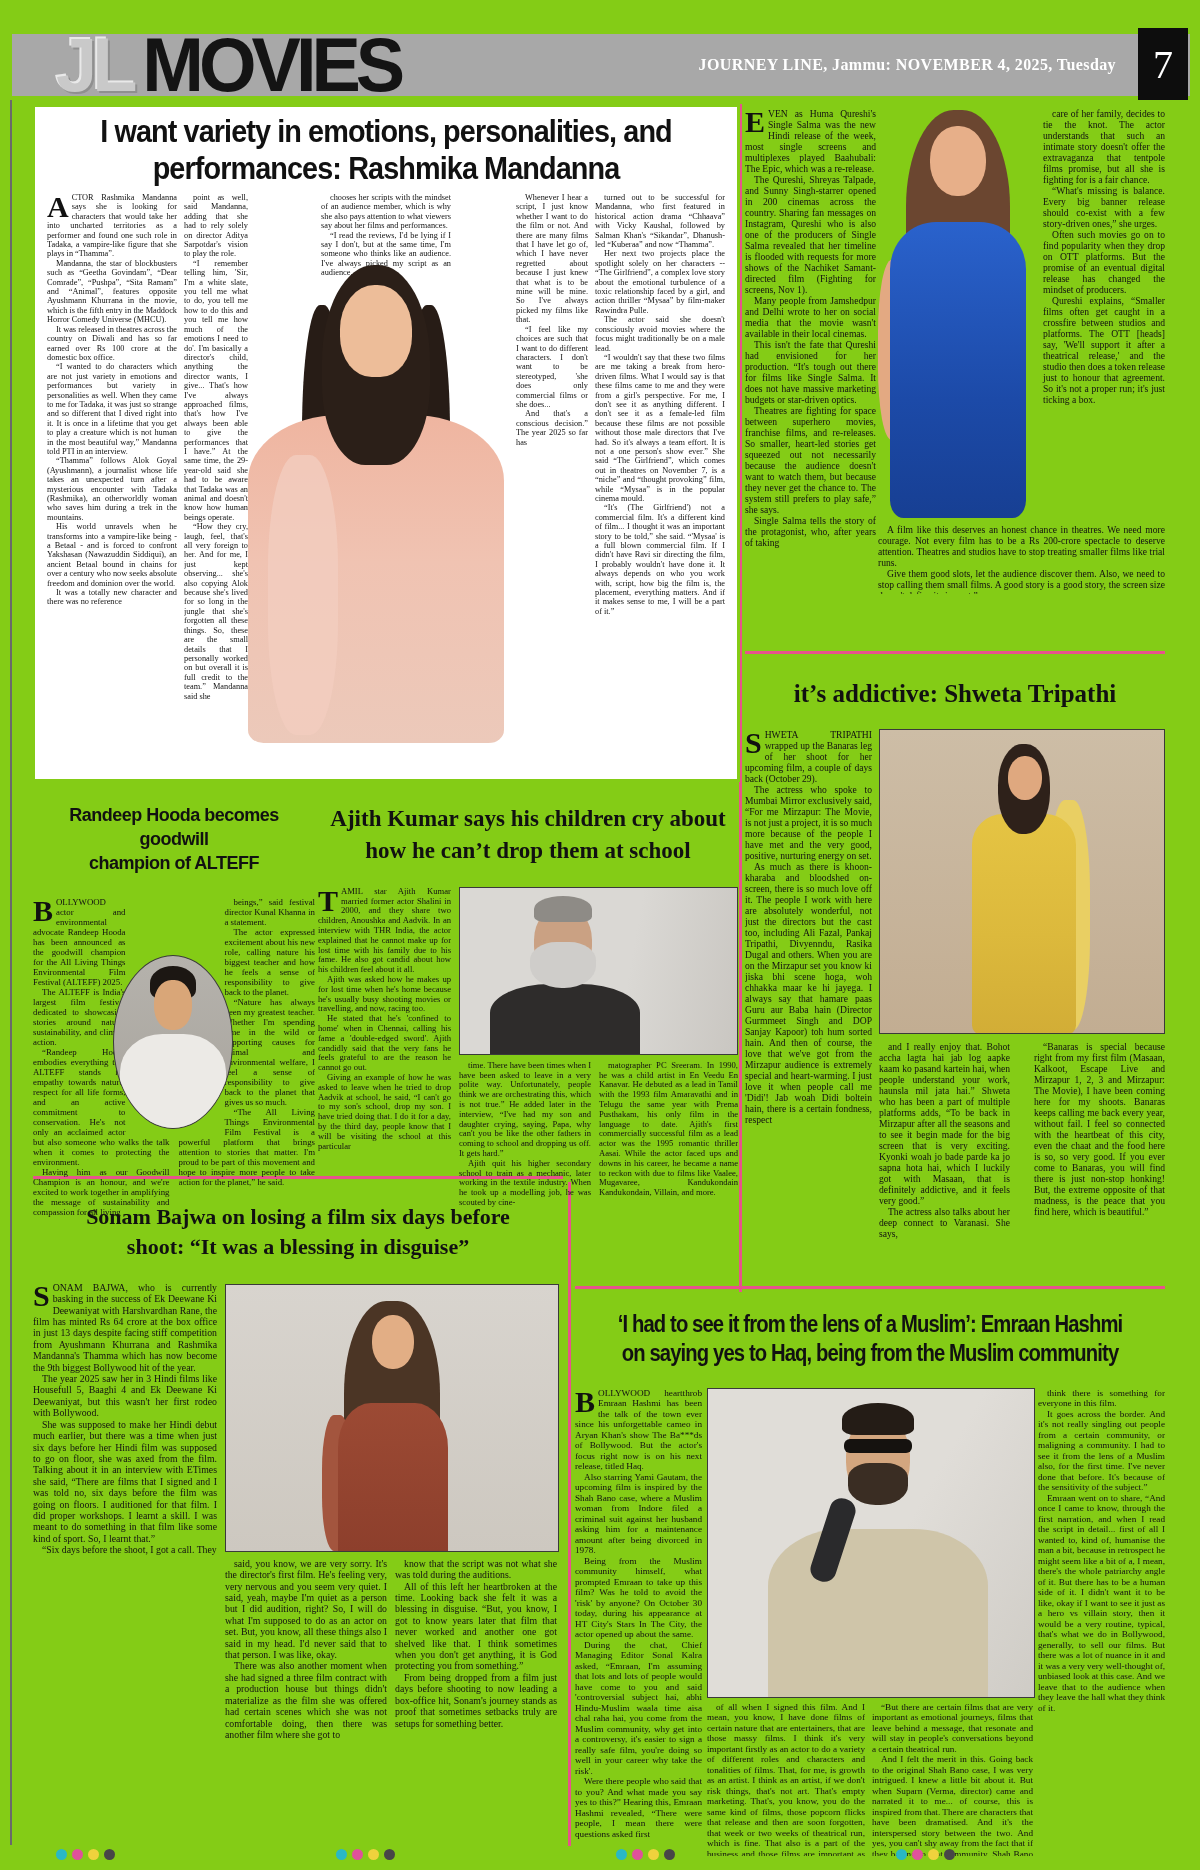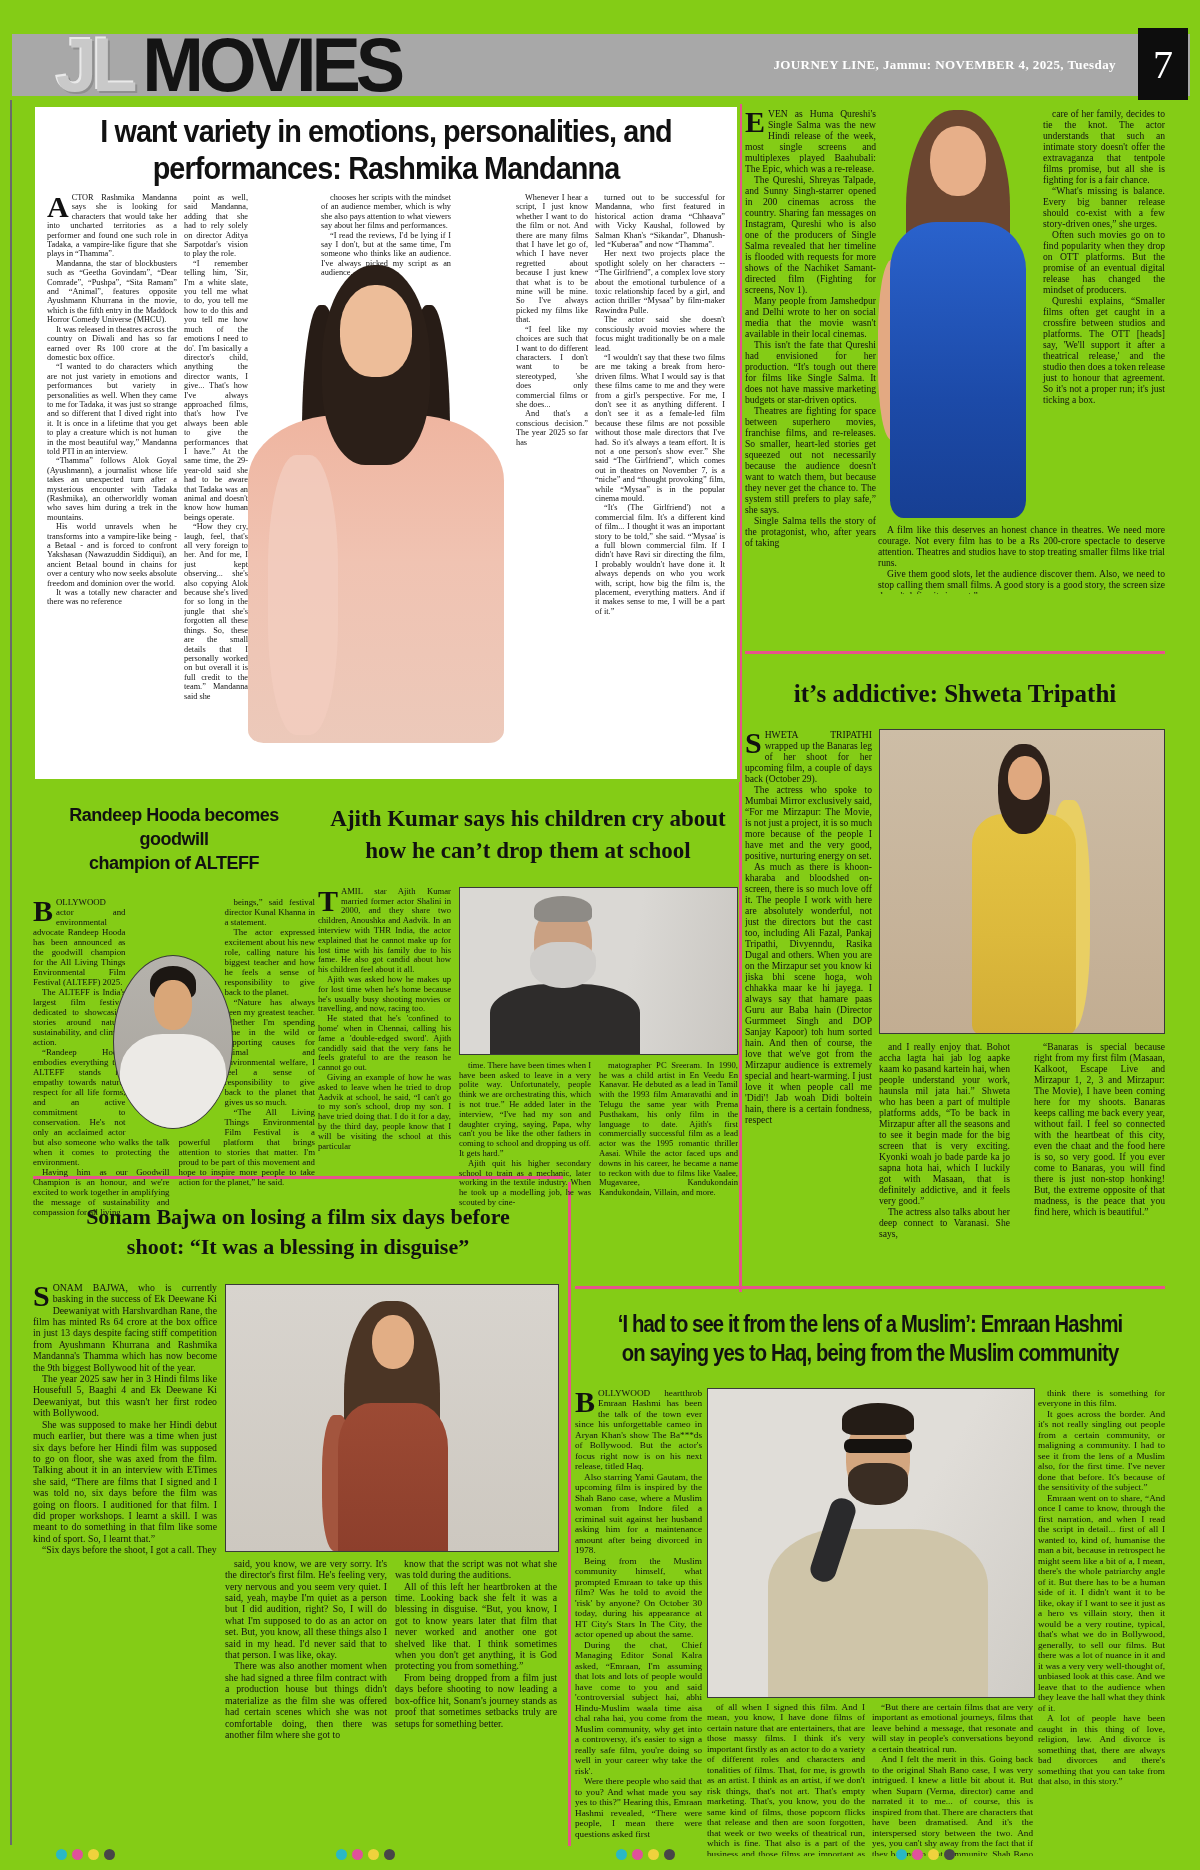--- a/index.html
+++ b/index.html
@@ -6,21 +6,21 @@
   .page{position:relative;width:1200px;height:1870px;background:#84cc16;overflow:hidden;
         font-family:"Liberation Serif","DejaVu Serif",serif;color:#111;}
   
   .masthead{position:absolute;left:12px;top:34px;width:1178px;height:62px;background:#a8a8a8;}
   .logo{position:absolute;left:44px;top:-8px;white-space:nowrap;
         font-family:"Liberation Sans","DejaVu Sans",sans-serif;font-weight:900;
         font-size:74px;line-height:78px;letter-spacing:-5px;transform:scaleY(1.02);transform-origin:top left;}
   .logo .jl{color:#c9c9c9;text-shadow:-2px -2px 0 #e9e9e9,2px 2px 0 #8f8f8f;margin-right:10px;}
   .logo .movies{color:#141414;}
   .dateline{position:absolute;right:74px;top:0;height:62px;display:flex;align-items:center;
-            color:#fff;font-weight:bold;font-size:13px;letter-spacing:.4px;}
+            color:#fff;font-weight:bold;font-size:16px;letter-spacing:.4px;}
   .pagebox{position:absolute;right:2px;top:-6px;width:50px;height:72px;background:#0d0d0d;
            color:#fff;display:flex;align-items:center;justify-content:center;font-size:40px;}
   .left-rule{position:absolute;left:10px;top:100px;width:2px;height:1745px;background:#6a6a6a;}
   
   .art{position:absolute;}
   .col p,.tblock p{margin:0;text-indent:9px;text-align:justify;}
   .dc p:first-of-type{text-indent:0;}
   .dc p:first-of-type::first-letter{float:left;font-weight:bold;font-size:30px;line-height:24px;padding:2px 3px 0 0;}
   .h-imp .l{display:block;text-align:center;font-family:"Liberation Sans","DejaVu Sans",sans-serif;
             font-weight:900;letter-spacing:-1px;transform:scaleX(.9);transform-origin:center;}
@@ -390,21 +390,20 @@
           <p>of all when I signed this film. And I mean, you know, I have done films of certain nature that are entertainers, that are those massy films. I think it's very important firstly as an actor to do a variety of different roles and characters and tonalities of films. That, for me, is growth as an artist. I think as an artist, if we don't risk things, that's not art. That's empty marketing. That's, you know, you do the same kind of films, those popcorn flicks that release and then are soon forgotten, that week or two weeks of theatrical run, which is fine. That also is a part of the business and those films are important as entertainers.”</p>
         </div>
       <div class="c3 col">
           <p>“But there are certain films that are very important as emotional journeys, films that leave behind a message, that resonate and will stay in people's conversations beyond a certain theatrical run.</p>
           <p>And I felt the merit in this. Going back to the original Shah Bano case, I was very intrigued. I knew a little bit about it. But when Suparn (Verma, director) came and narrated it to me... of course, this is inspired from that. There are characters that have been dramatised. And it's the interspersed story between the two. And yes, you can't shy away from the fact that if they belong to that community, Shah Bano and Ahmed Khan. But I</p>
         </div>
       <div class="c4 col">
           <p>think there is something for everyone in this film.</p>
           <p>It goes across the border. And it's not really singling out people from a certain community, or maligning a community. I had to see it from the lens of a Muslim also, for the first time. I've never done that before. It's because of the sensitivity of the subject.”</p>
           <p>Emraan went on to share, “And once I came to know, through the first narration, and when I read the script in detail... first of all I wanted to, kind of, humanise the man a bit, because in retrospect he might seem like a bit of a, I mean, there's the whole patriarchy angle of it. But there has to be a human side of it. I didn't want it to be like, okay if I want to see it just as a hero vs villain story, then it would be a very routine, typical, that's what we do in Bollywood, generally, to sell our films. But there was a lot of nuance in it and it was a very very well-thought of, unbiased look at this case. And we leave that to the audience when they leave the hall what they think of it.</p>
-          <p>A lot of people have been caught in this thing of love, religion, law. And divorce is something that, there are always bad divorces and there's something that you can take from that also, in this story.”</p>
         </div>
     </div>
   </section>
 
   <div class="dots dg1">
       <span class="dot" style="background: rgb(41, 184, 197);"></span>
       <span class="dot" style="background: rgb(224, 82, 155);"></span>
       <span class="dot" style="background: rgb(239, 210, 61);"></span>
       <span class="dot" style="background: rgb(71, 71, 71);"></span>
     </div>

